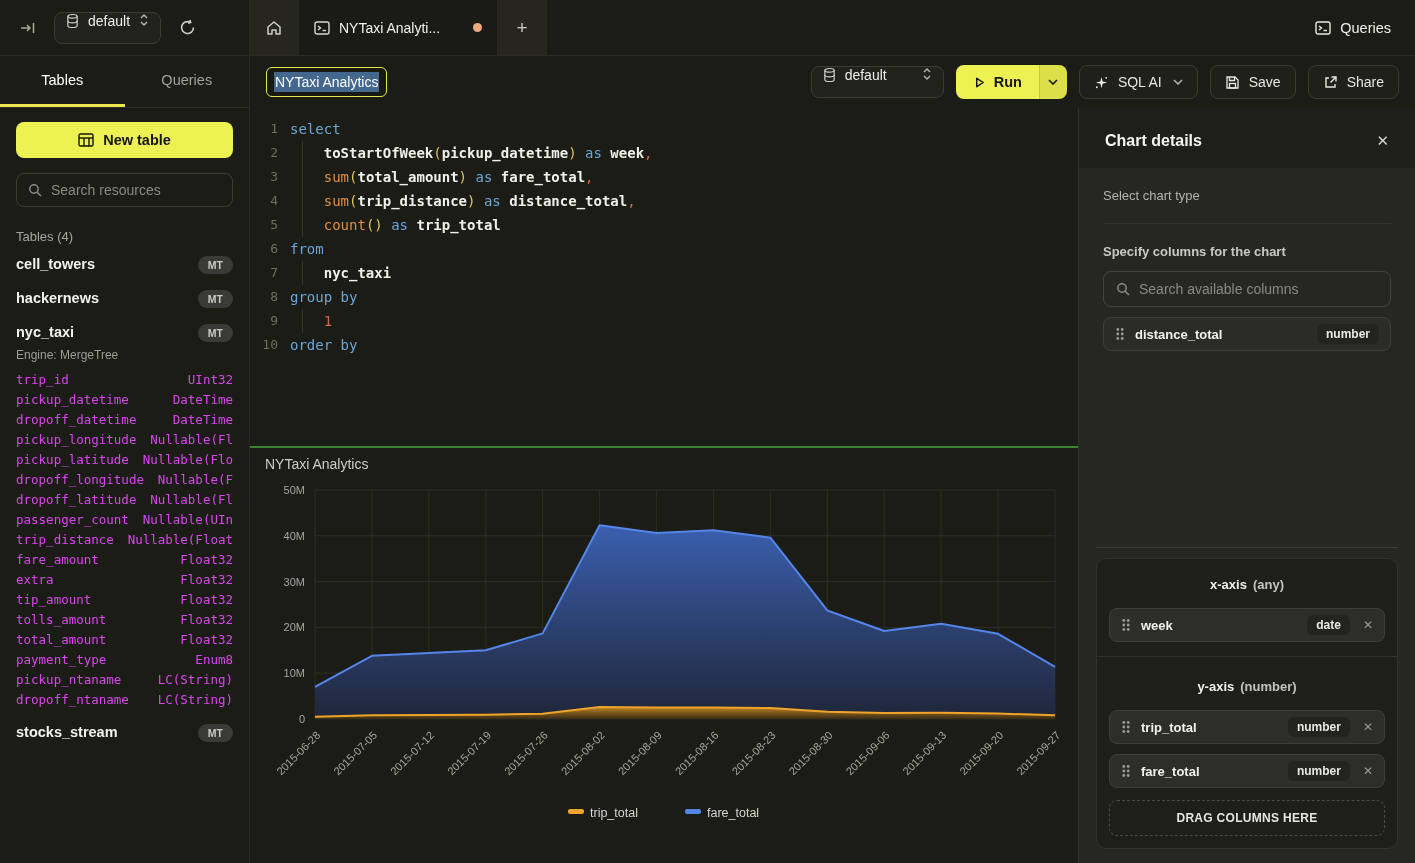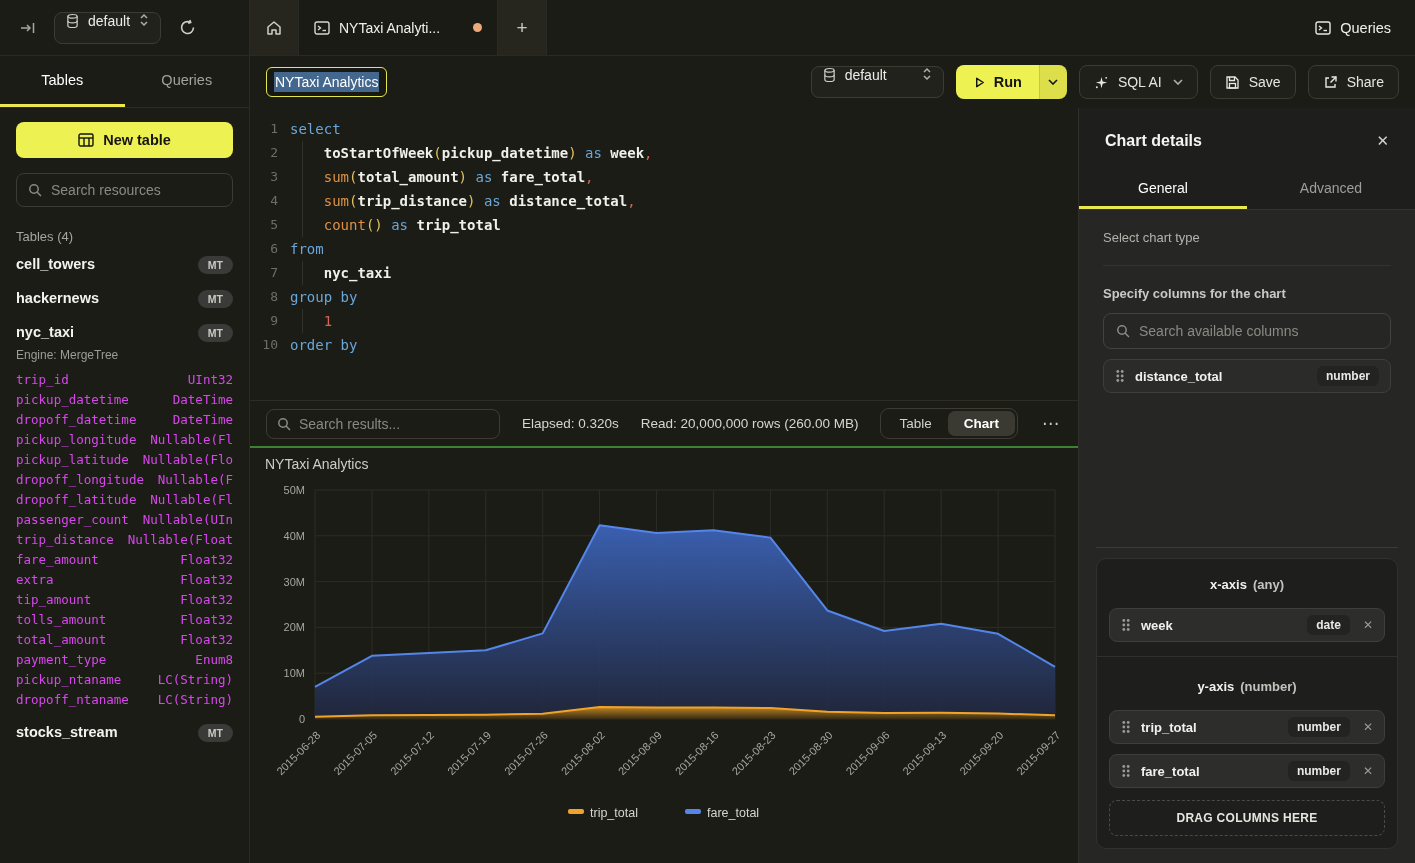--- a/index.html
+++ b/index.html
@@ -378,36 +378,20 @@
         </div>
         <div class="code-line indent">
           <span class="gutter">9</span>
           <span class="code"><span class="tok-sp">    </span><span class="tok-num">1</span></span>
         </div>
         <div class="code-line">
           <span class="gutter">10</span>
           <span class="code"><span class="tok-kw">order by</span></span>
         </div>
       </div>
-    <div class="results-bar">
-      <div class="results-search">
-        <svg class="icon" width="14" height="14" viewBox="0 0 14 14" fill="none" stroke="#8a8a84" stroke-width="1.5">
-            <circle cx="6" cy="6" r="4.2"></circle>
-            <path d="M9.2 9.2 L13 13"></path>
-          </svg>
-        <input placeholder="Search results..." style="">
-      </div>
-      <span class="stat">Elapsed: 0.320s</span>
-      <span class="stat">Read: 20,000,000 rows (260.00 MB)</span>
-      <div class="view-toggle">
-        <span class="seg">Table</span>
-        <span class="seg active">Chart</span>
-      </div>
-      <span class="dots-btn">⋯</span>
-    </div>
     <div class="green-line"></div>
     <div class="chart-section">
       <div class="chart-title">NYTaxi Analytics</div>
       <svg id="chart-svg" width="828" height="415" viewBox="0 0 828 415">
           <defs>
             <linearGradient id="grad0" x1="0" y1="0" x2="0" y2="1">
               <stop offset="0%" stop-color="#c7891d" stop-opacity="0.95"></stop>
               <stop offset="100%" stop-color="#3a2c12" stop-opacity="0.9"></stop>
             </linearGradient>
             <linearGradient id="grad1" x1="0" y1="0" x2="0" y2="1">
@@ -465,24 +449,20 @@
           <text x="457" y="369" fill="#d6d6d0" font-size="12.5" font-family="Liberation Sans, sans-serif">fare_total</text>
         </svg>
     </div>
   </div>
 
   <div class="rightpanel">
     <div class="rp-header">
       <span class="rp-title">Chart details</span>
       <span class="rp-close">✕</span>
     </div>
-    <div class="rp-tabs">
-      <div class="rp-tab active">General</div>
-      <div class="rp-tab">Advanced</div>
-    </div>
     <div class="rp-body">
       <div class="rp-label">Select chart type</div>
       <div class="rp-divider"></div>
       <div class="rp-label" style="font-weight:700;color:#c9c9c4">Specify columns for the chart</div>
       <div class="rp-search">
         <svg class="icon" width="14" height="14" viewBox="0 0 14 14" fill="none" stroke="#8a8a84" stroke-width="1.5">
             <circle cx="6" cy="6" r="4.2"></circle>
             <path d="M9.2 9.2 L13 13"></path>
           </svg>
         <input placeholder="Search available columns" style="">

